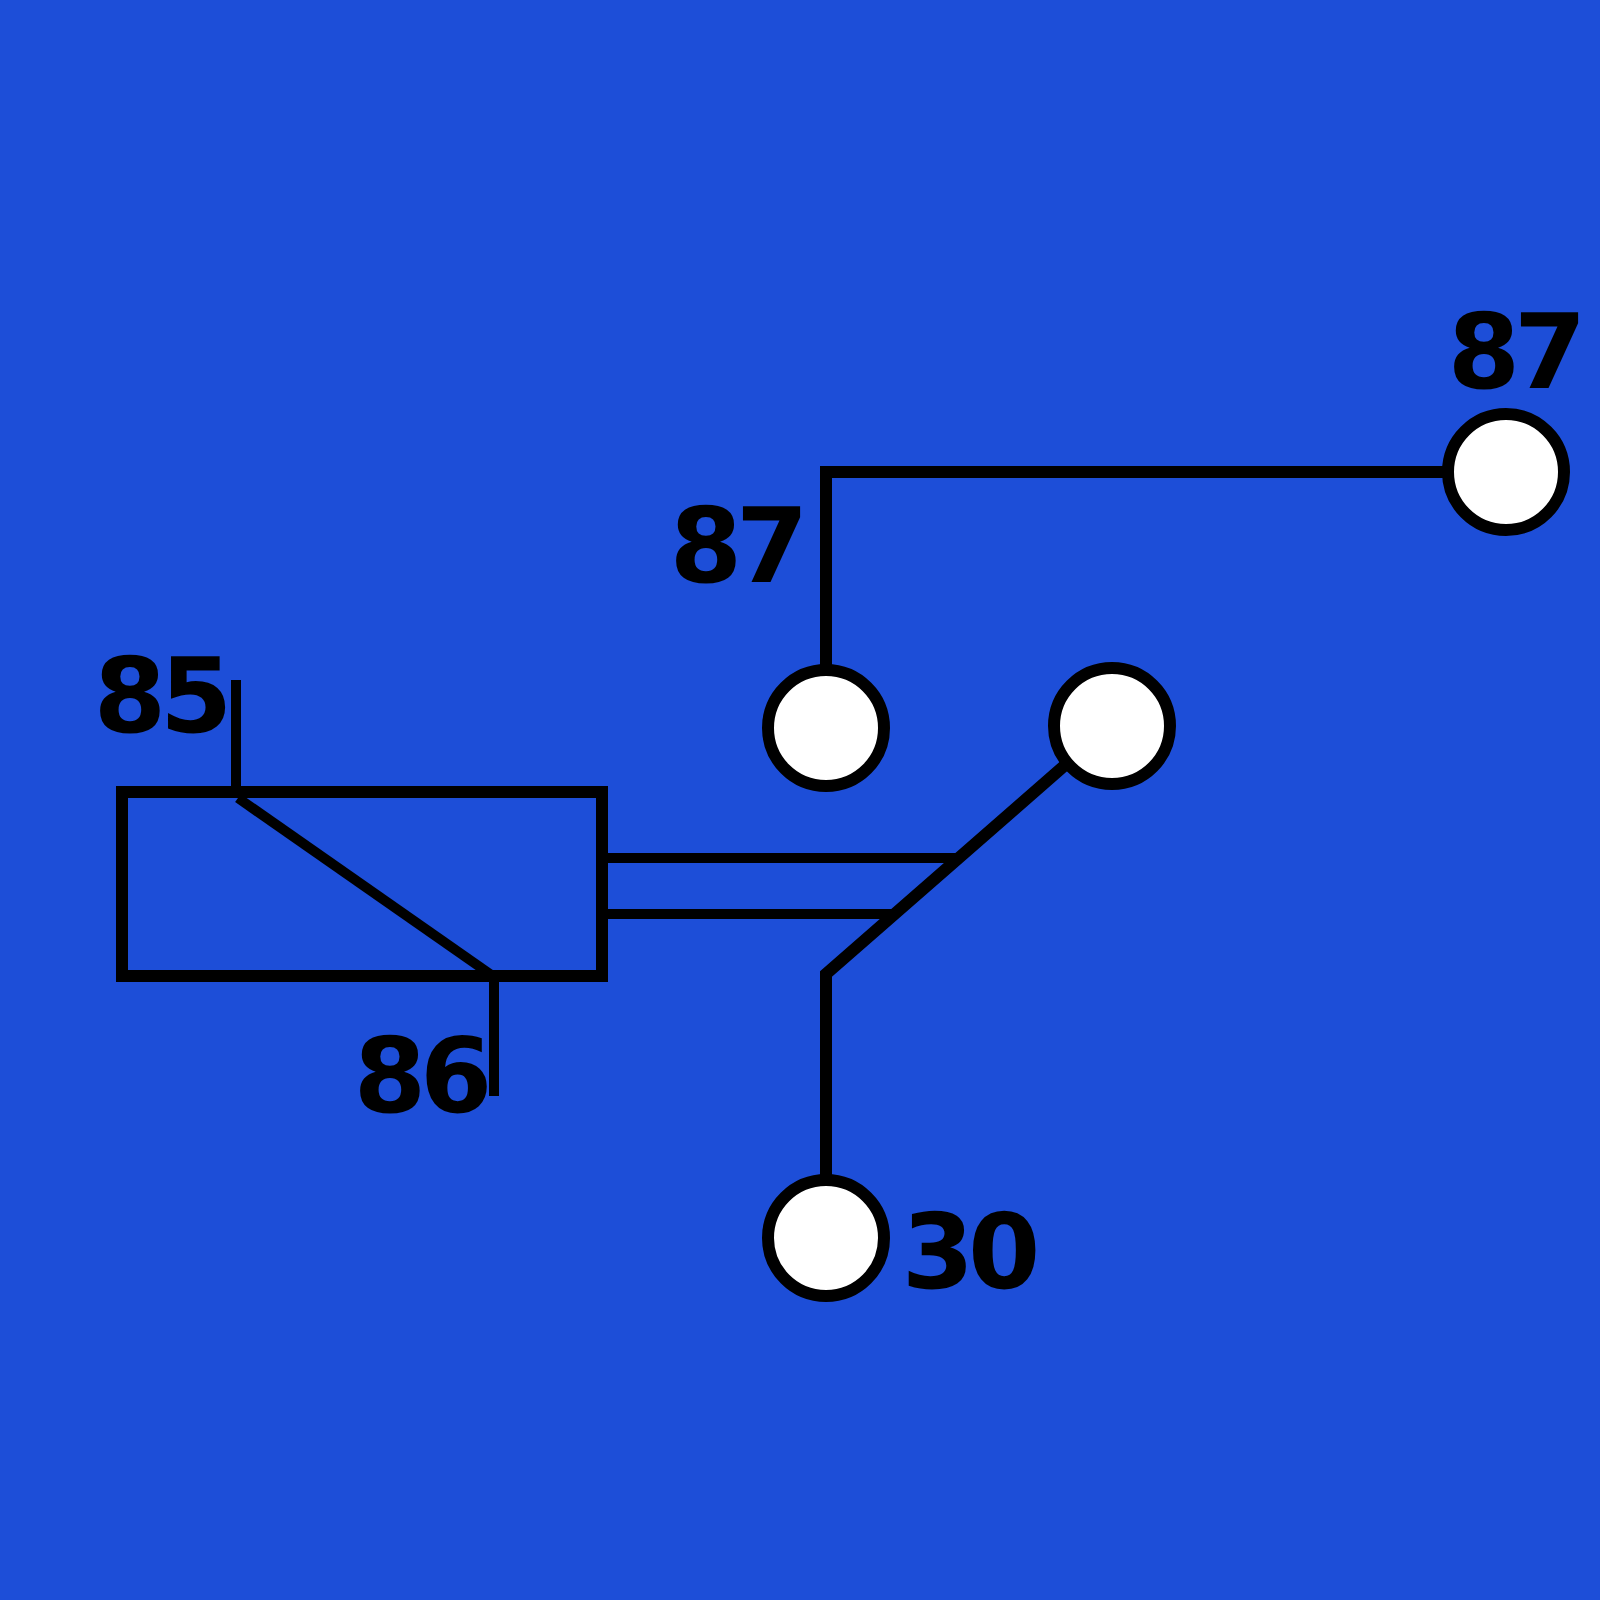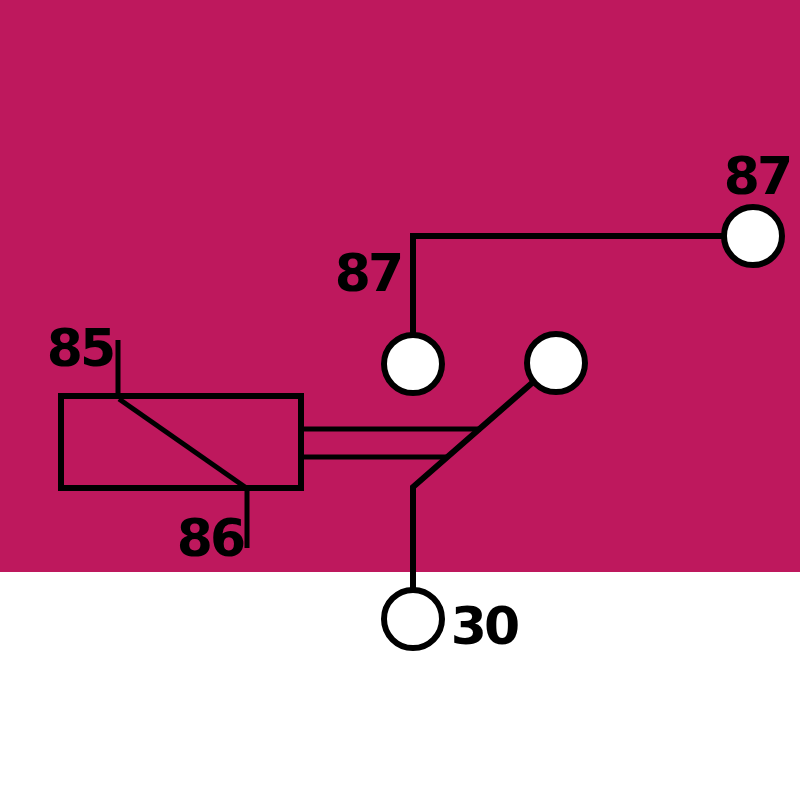--- a/index.html
+++ b/index.html
@@ -5,22 +5,22 @@
   html, body {
     margin: 0;
     padding: 0;
     background: #ffffff;
     width: 800px;
     height: 800px;
     overflow: hidden;
   }
   .canvas {
     width: 800px;
-    height: 572px;
-    background: #be185d;
+    height: 800px;
+    background: #1d4ed8;
   }
   svg {
     display: block;
     width: 800px;
     height: 800px;
   }
   .wire {
     fill: none;
     stroke-width: 6;
     stroke-linecap: butt;

